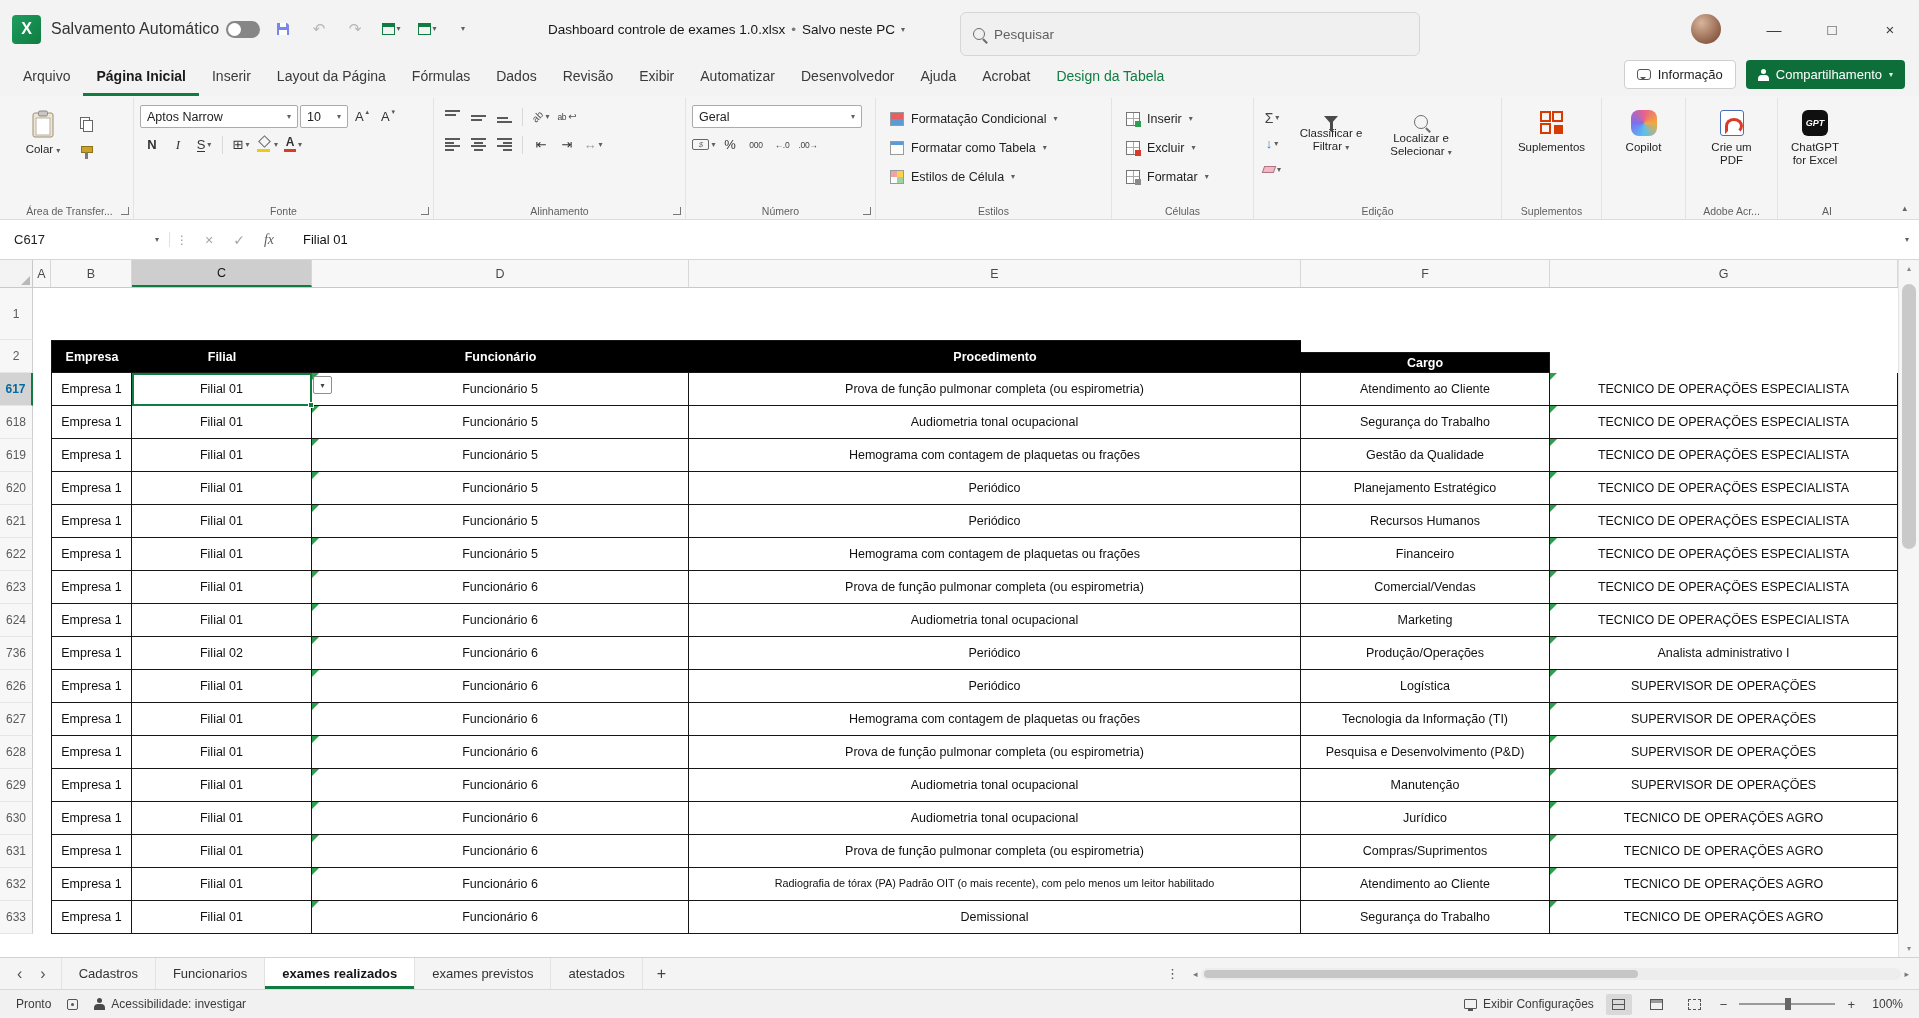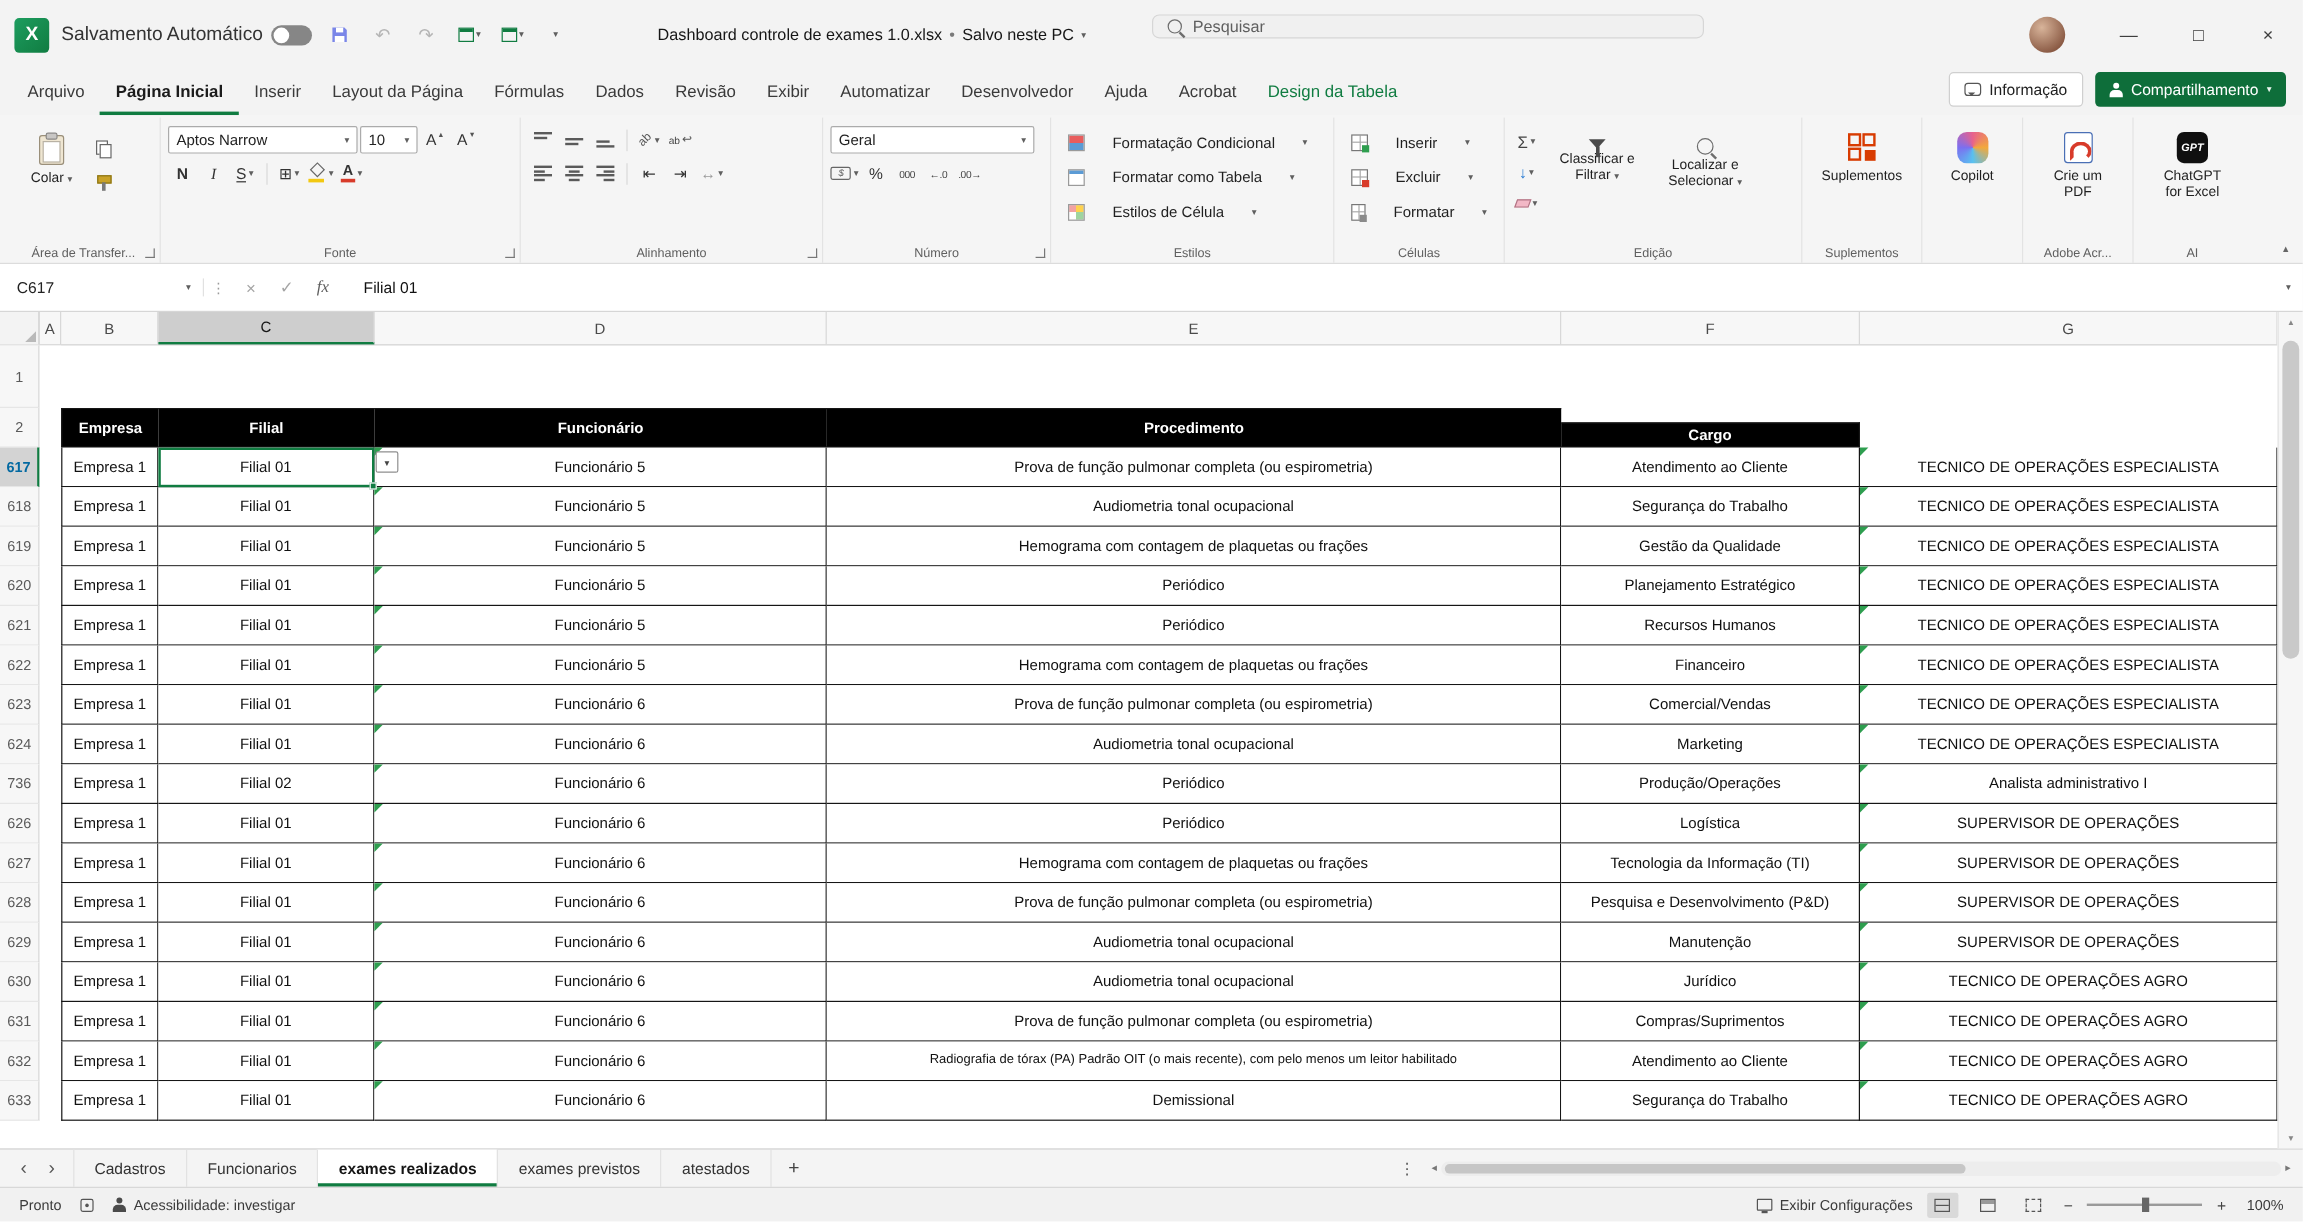--- a/index.html
+++ b/index.html
@@ -17,21 +17,21 @@
   .xl-logo{ width:29px; height:29px; border-radius:4px; background:linear-gradient(135deg,#1d9d5f,#107C41); color:#fff; font-weight:bold; font-size:16px; display:flex; align-items:center; justify-content:center; flex:0 0 auto; }
   .autosave{ display:flex; align-items:center; gap:7px; }
   .as-label{ font-size:16px; color:#333; }
   .toggle{ width:34px; height:17px; border-radius:9px; background:#868686; position:relative; display:inline-block; }
   .knob{ position:absolute; left:2px; top:2px; width:13px; height:13px; border-radius:50%; background:#fff; }
   .qbtn{ min-width:26px; height:26px; display:inline-flex; align-items:center; justify-content:center; gap:2px; border-radius:4px; font-size:15px; color:#444; }
   .qbtn.dis{ color:#b5b5b5; }
   .ico-gridg{ width:13px; height:12px; border:1.5px solid var(--green); background:linear-gradient(var(--green) 0 3px,transparent 3px); display:inline-block; }
   .doc-title{ position:absolute; left:548px; top:50%; transform:translateY(-50%); display:flex; align-items:center; gap:6px; font-size:13.5px; color:#161616; white-space:nowrap; }
   .doc-title .dot{ color:#7a7a7a; }
-  .searchbox{ position:absolute; left:960px; top:12px; width:460px; height:20px; background:#f0f0f0; border:1px solid #d6d6d6; border-radius:6px; display:flex; align-items:center; gap:9px; padding:0 12px; }
+  .searchbox{ position:absolute; left:960px; top:12px; width:460px; height:44px; background:#f0f0f0; border:1px solid #d6d6d6; border-radius:6px; display:flex; align-items:center; gap:9px; padding:0 12px; }
   .lens{ width:12px; height:12px; border:1.6px solid #6d6d6d; border-radius:50%; position:relative; display:inline-block; flex:0 0 auto; }
   .lens::after{ content:""; position:absolute; width:6px; height:1.8px; background:#6d6d6d; right:-5px; bottom:-1px; transform:rotate(45deg); transform-origin:left center; }
   .search-input{ border:none; outline:none; background:transparent; font-family:inherit; font-size:13.5px; color:#454545; flex:1; }
   .search-input::placeholder{ color:#5f5f5f; }
   .tb-right{ margin-left:auto; display:flex; align-items:center; height:100%; }
   .avatar{ width:30px; height:30px; border-radius:50%; background:radial-gradient(circle at 35% 30%,#d8b49a,#8a5a44 75%); margin-right:24px; }
   .winbtn{ width:58px; height:100%; display:flex; align-items:center; justify-content:center; font-size:15px; color:#3d3d3d; }
 
   
   .ribbon-tabs{ height:38px; flex:0 0 38px; background:#f3f3f3; display:flex; align-items:stretch; padding:0 14px 0 10px; }
@@ -81,21 +81,21 @@
     background-image:linear-gradient(#5a5a5a,#5a5a5a),linear-gradient(#5a5a5a,#5a5a5a),linear-gradient(#5a5a5a,#5a5a5a),linear-gradient(#5a5a5a,#5a5a5a); }
   .b-left{ background-size:15px 2px,9px 2px,15px 2px,9px 2px; background-position:0 0,0 3.5px,0 7px,0 10.5px; }
   .b-center{ background-size:15px 2px,9px 2px,15px 2px,9px 2px; background-position:0 0,50% 3.5px,0 7px,50% 10.5px; }
   .b-right{ background-size:15px 2px,9px 2px,15px 2px,9px 2px; background-position:0 0,100% 3.5px,0 7px,100% 10.5px; }
   .v-top{ background-size:15px 2px,11px 2px,0 0,0 0; background-position:0 0,0 4px,0 0,0 0; }
   .v-mid{ background-size:15px 2px,11px 2px,0 0,0 0; background-position:0 5px,0 9px,0 0,0 0; }
   .v-bot{ background-size:11px 2px,15px 2px,0 0,0 0; background-position:0 7px,0 11px,0 0,0 0; }
   .diag{ display:inline-block; transform:rotate(-45deg); font-size:10px; color:#555; }
   .tinytxt{ font-size:8.5px; color:#444; letter-spacing:-0.3px; }
   .ico-money{ width:17px; height:11px; border:1.2px solid #666; border-radius:2px; display:inline-flex; align-items:center; justify-content:center; font-size:8px; color:#666; }
-  .stybtn{ display:flex; align-items:center; gap:23px; height:27px; padding:0 8px; font-size:12.5px; color:#1f1f1f; border-radius:3px; white-space:nowrap; }
+  .stybtn{ display:flex; align-items:center; gap:7px; height:27px; padding:0 8px; font-size:12.5px; color:#1f1f1f; border-radius:3px; white-space:nowrap; }
   .sicon{ width:14px; height:14px; flex:0 0 auto; border:1px solid #9a9a9a; display:inline-block; }
   .ico-cf{ background:linear-gradient(180deg,#e85d5d 0 50%,#5b9bd5 50%); }
   .ico-ft{ background:linear-gradient(#5b9bd5 0 4px,#fff 4px),linear-gradient(#fff,#fff); background-origin:border-box; }
   .ico-cs{ background:conic-gradient(#ffd24d 0 25%,#9fd49f 0 50%,#fff 0 75%,#f2a2a2 0); }
   .ico-sheet{ width:14px; height:14px; border:1px solid #777; position:relative; display:inline-block; background:
     linear-gradient(#aaa,#aaa) 50% 0/1px 100% no-repeat,
     linear-gradient(#aaa,#aaa) 0 50%/100% 1px no-repeat,#fff; }
   .ico-sheet.ins::after{ content:""; position:absolute; right:-2px; bottom:-2px; width:6px; height:6px; background:#2e9e4f; }
   .ico-sheet.del::after{ content:""; position:absolute; right:-2px; bottom:-2px; width:6px; height:6px; background:#d83b2a; }
   .ico-sheet.fmt::after{ content:""; position:absolute; right:-2px; bottom:-2px; width:6px; height:6px; background:#8a8a8a; }
@@ -501,21 +501,21 @@
       <div class="gc" style="justify-content:center">
         <div class="bigbtn">
           <i class="ico-pdf"></i>
           <span class="blabel">Crie um PDF</span>
         </div>
       </div>
       <div class="glabel">Adobe Acr...</div>
     </div>
 
     <div class="rgroup" style="width:98px;border-right:none">
-      <div class="gc" style="justify-content:center">
+      <div class="gc" style="">
         <div class="bigbtn">
           <i class="ico-gpt">GPT</i>
           <span class="blabel">ChatGPT for Excel</span>
         </div>
       </div>
       <div class="glabel">AI</div>
     </div>
 
     <span class="ribbon-collapse">▴</span>
   </div>

